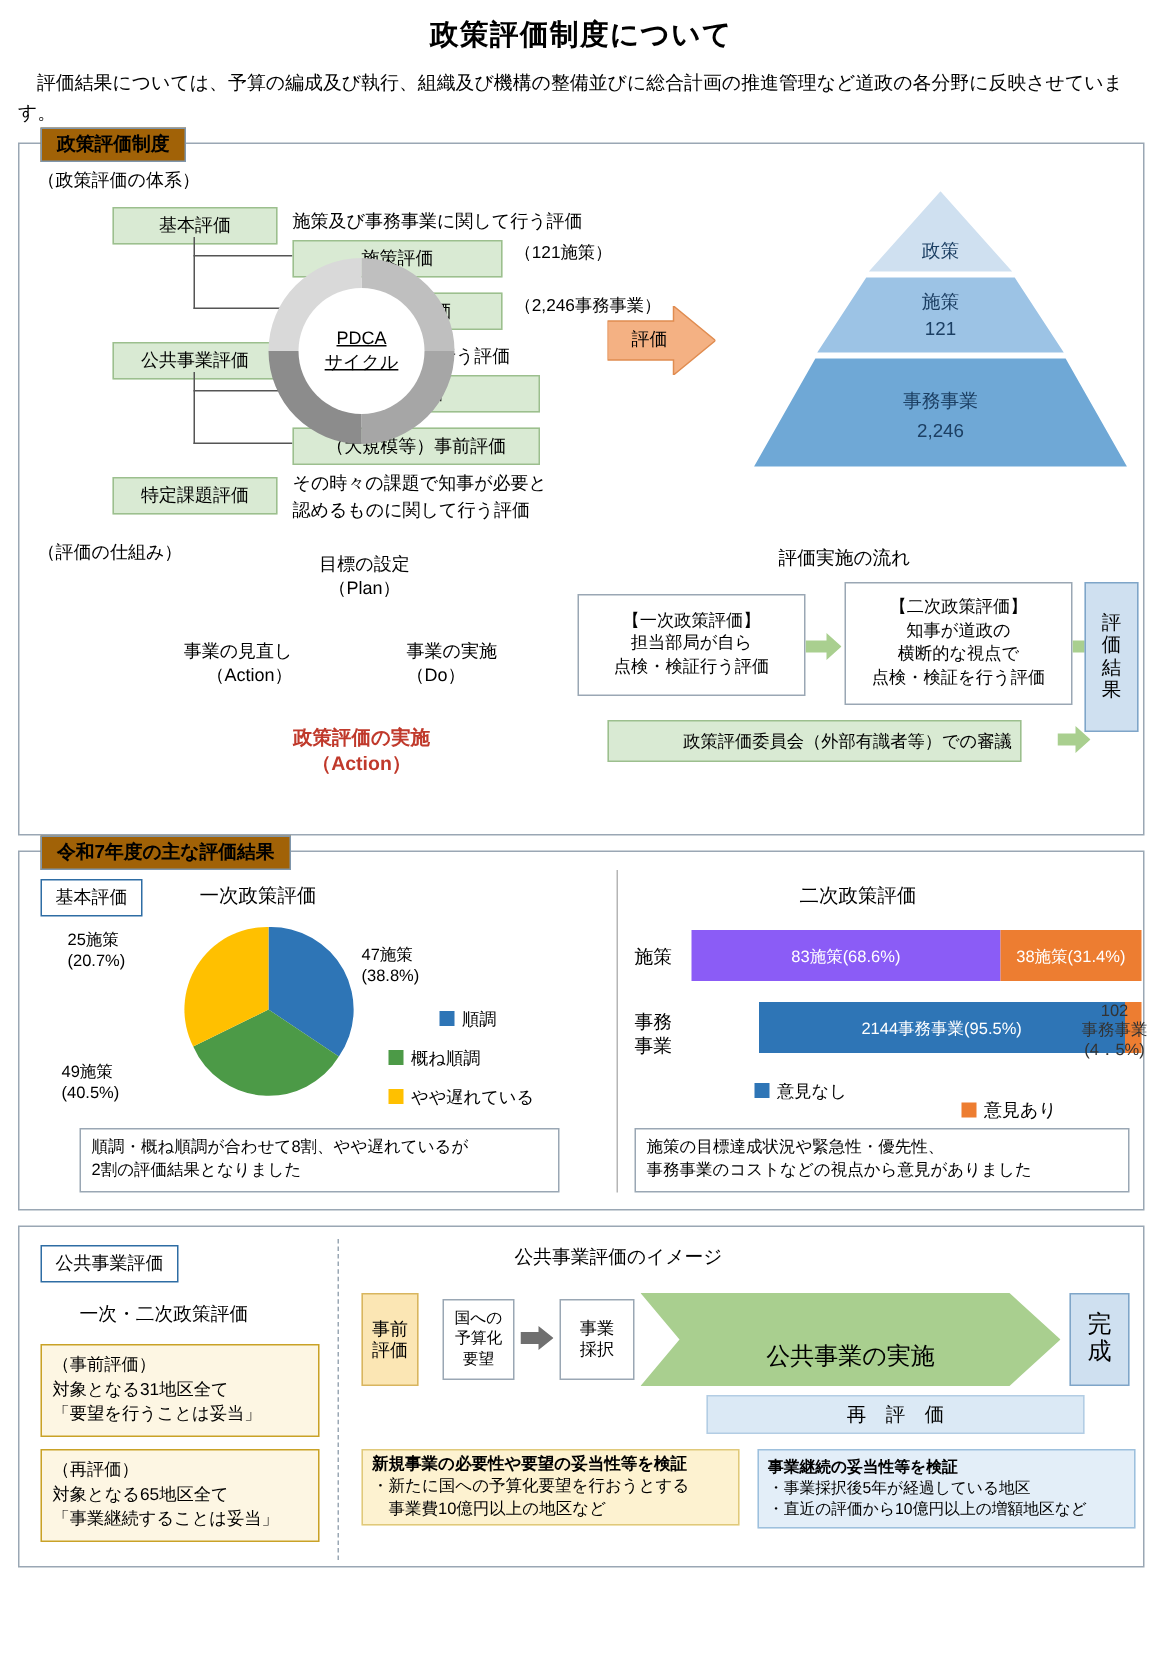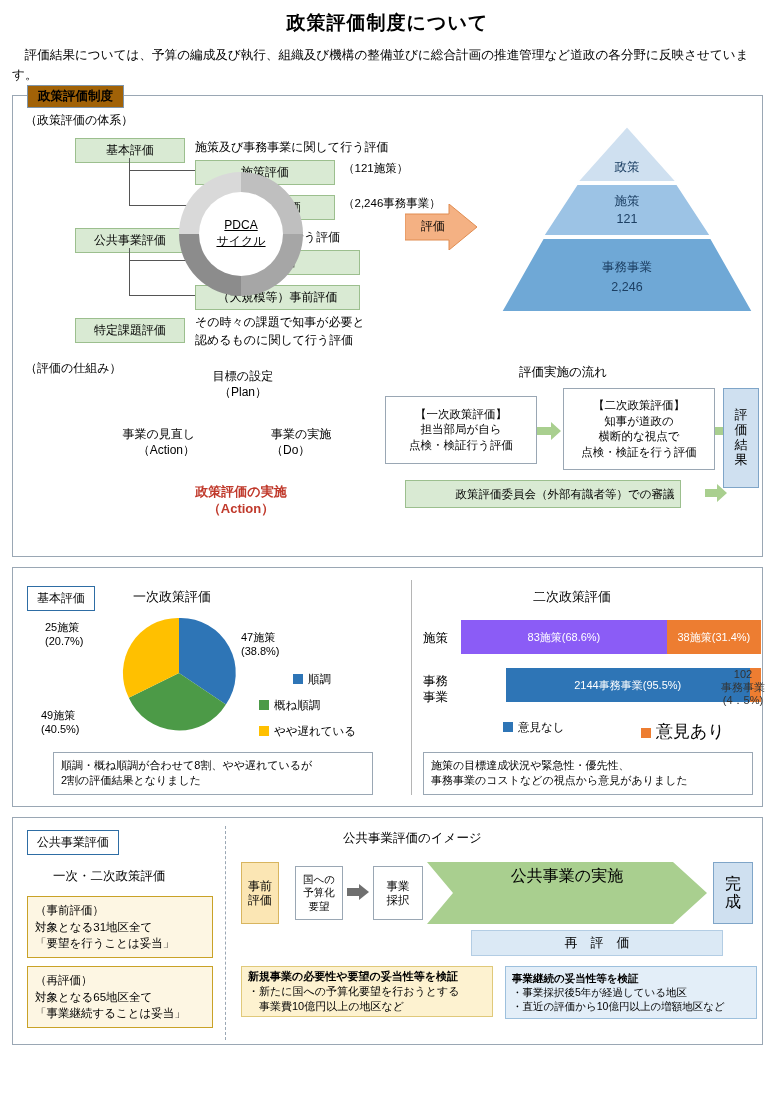--- a/index.html
+++ b/index.html
@@ -269,20 +269,21 @@
 
     <div class="abs result-box" style="left:710px; top:292px; width:36px; height:100px; flex-direction:column;">
       <div>評</div>
       <div>価</div>
       <div>結</div>
       <div>果</div>
     </div>
   </div>
 
   <div class="section" id="sec-results">
+    <div class="section-title">令和7年度の主な評価結果</div>
 
     <div class="abs blue-tag" style="left:14px; top:18px;">基本評価</div>
 
     <div class="abs" style="left:120px; top:20px; font-size:13px;">一次政策評価</div>
     <div class="abs" style="left:520px; top:20px; font-size:13px;">二次政策評価</div>
 
     <div class="abs" style="left:96px; top:40px;">
       <svg width="140" height="130" viewBox="0 0 140 130">
 
         <path d="M70 65 L70 10 A55 55 0 0 1 116.9 96.4 Z" fill="#2e75b6"></path>
@@ -335,21 +336,21 @@
     </div>
     <div class="abs" style="left:700px; top:100px; width:60px; text-align:center; font-size:11px; line-height:1.2; color:#333;">
       <div>102</div>
       <div>事務事業</div>
       <div>(4．5%)</div>
     </div>
 
     <div class="abs" style="left:490px; top:152px; font-size:11.5px;">
       <span class="legend-sq" style="background:#2e75b6;"></span><span>意見なし</span>
     </div>
-    <div class="abs" style="left:590px; top:152px; font-size:17px;padding-left:38px;">
+    <div class="abs" style="left:590px; top:164px; font-size:12px;padding-left:38px;">
       <span class="legend-sq" style="background:#ed7d31;"></span><span>意見あり</span>
     </div>
 
     <div class="abs cap-box" style="left:40px; top:184px; width:320px;">
       <div>順調・概ね順調が合わせて8割、やや遅れているが</div>
       <div>2割の評価結果となりました</div>
     </div>
     <div class="abs cap-box" style="left:410px; top:184px; width:330px;">
       <div>施策の目標達成状況や緊急性・優先性、</div>
       <div>事務事業のコストなどの視点から意見がありました</div>
@@ -395,21 +396,21 @@
 
     <div class="abs small-box" style="left:360px; top:48px; width:50px; height:54px; flex-direction:column; font-size:11.5px;">
       <div>事業</div>
       <div>採択</div>
     </div>
 
     <div class="abs" style="left:414px; top:44px;">
       <svg width="280" height="62" viewBox="0 0 280 62">
         <polygon points="0,0 246,0 280,31 246,62 0,62 26,31" fill="#a9cf8f"></polygon>
       </svg>
-      <div class="abs" style="left:0; top:4px; width:280px; text-align:center; font-size:16px;">公共事業の実施</div>
+      <div class="abs" style="left:0; top:32px; width:280px; text-align:center; font-size:16px;">公共事業の実施</div>
     </div>
 
     <div class="abs result-box" style="left:700px; top:44px; width:40px; height:62px; flex-direction:column; font-size:16px;">
       <div>完</div>
       <div>成</div>
     </div>
 
     <div class="abs" style="left:458px; top:112px; width:252px; height:26px; background:#dbe9f5; border:1px solid #b3cde4; font-size:13px;">
       <div style="width:100%; text-align:center; line-height:24px;">再　評　価</div>
     </div>

